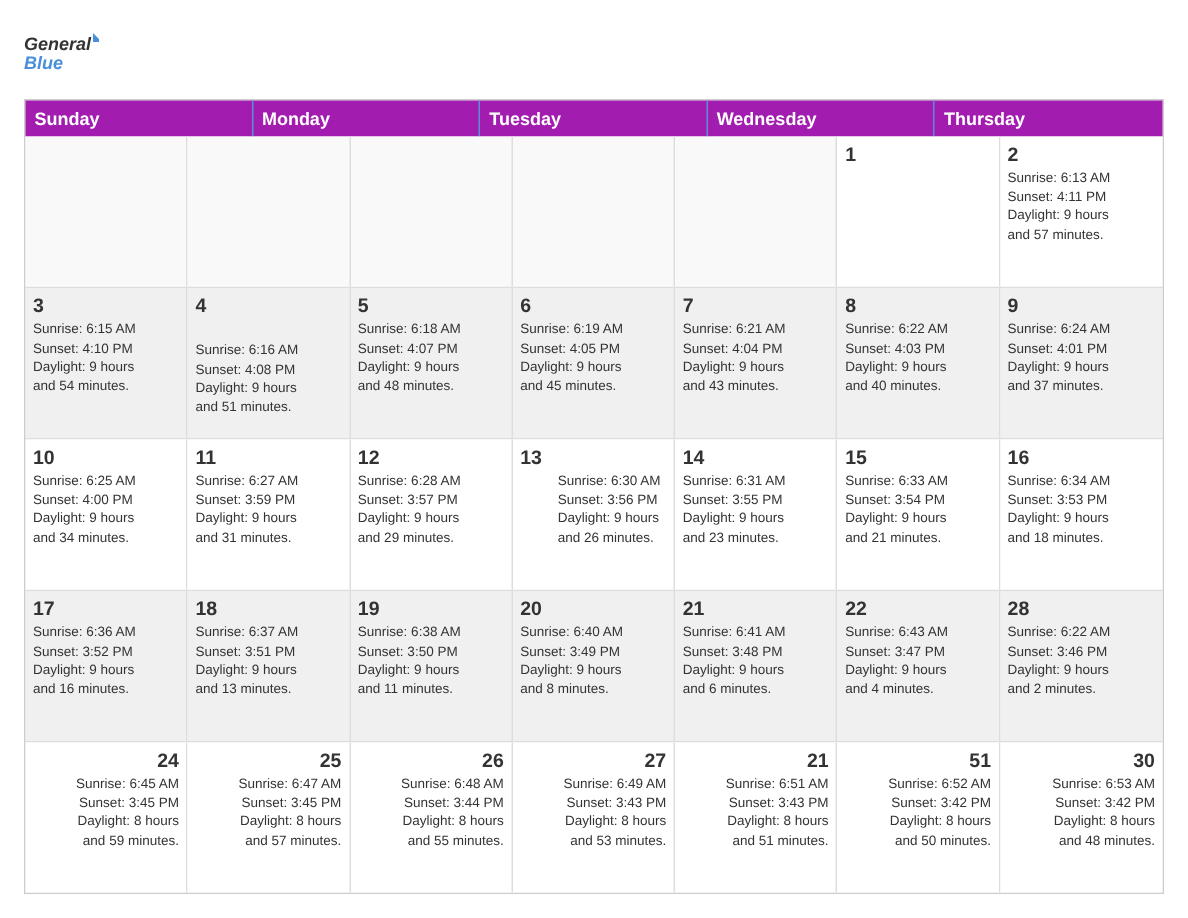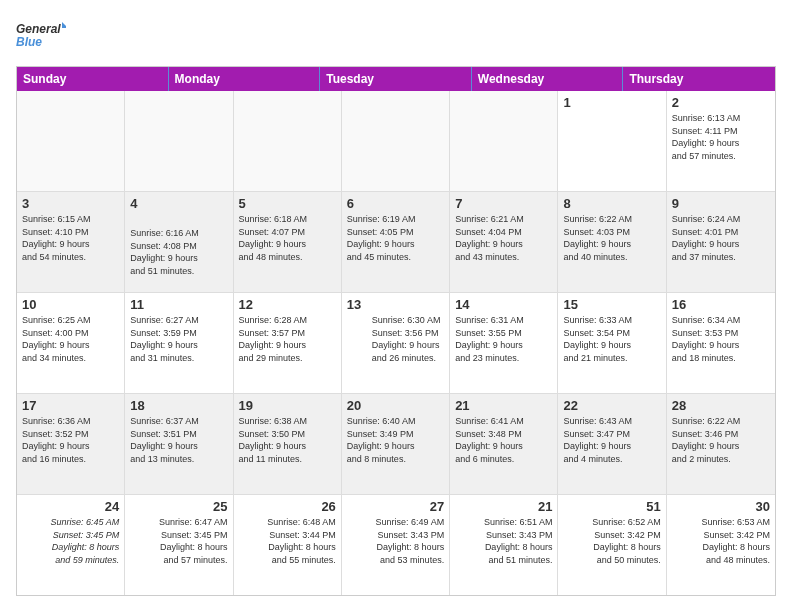--- a/index.html
+++ b/index.html
@@ -290,21 +290,21 @@
             <span class="day-number">28</span>
             <div class="day-info" style="white-space: pre-line;">Sunrise: 6:22 AM
 Sunset: 3:46 PM
 Daylight: 9 hours
 and 2 minutes.</div>
           </div>
         </div>
         <div class="cal-row">
           <div class="cal-cell">
             <span class="day-number">24</span>
-            <div class="day-info" style="white-space: pre-line; font-style: italic;">Sunrise: 6:45 AM
+            <div class="day-info" style="white-space: pre-line;">Sunrise: 6:45 AM
 Sunset: 3:45 PM
 Daylight: 8 hours
 and 59 minutes.</div>
           </div>
           <div class="cal-cell">
             <span class="day-number">25</span>
             <div class="day-info" style="white-space: pre-line;">Sunrise: 6:47 AM
 Sunset: 3:45 PM
 Daylight: 8 hours
 and 57 minutes.</div>

